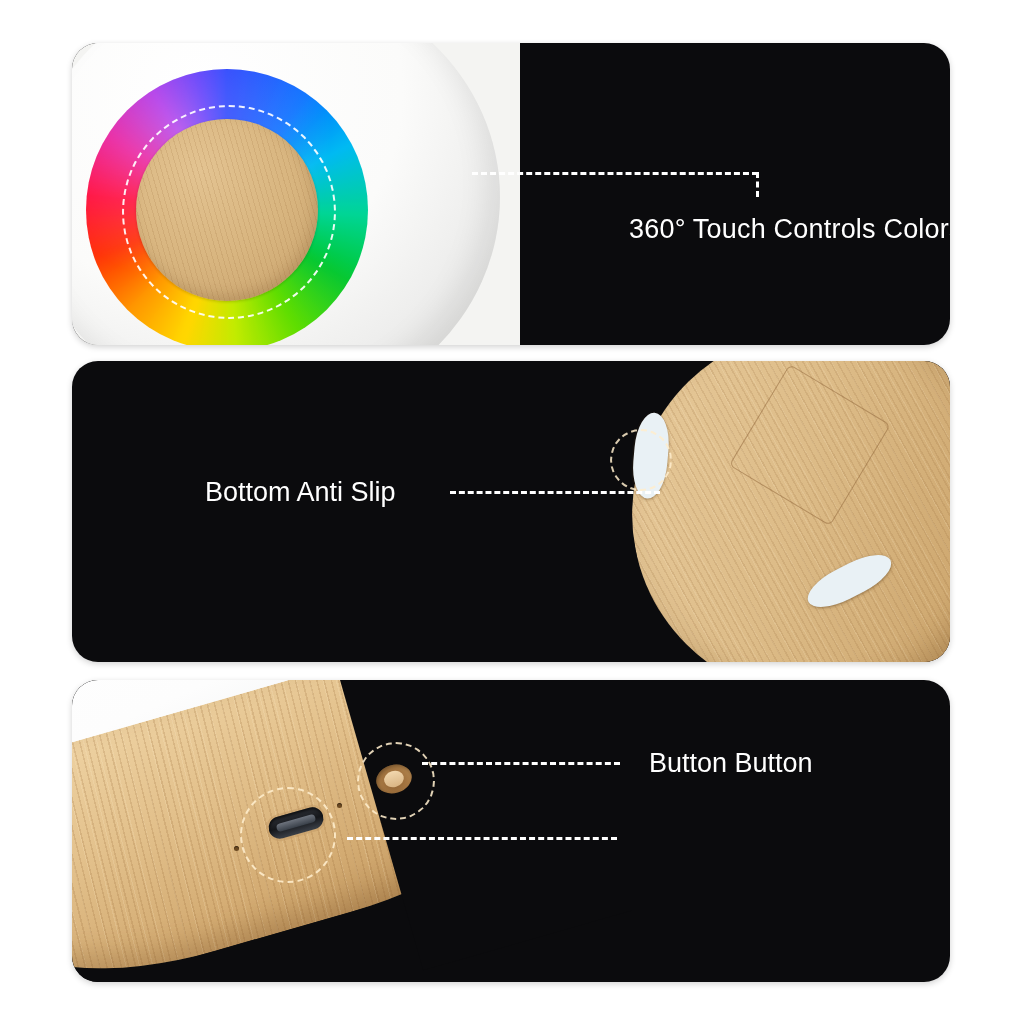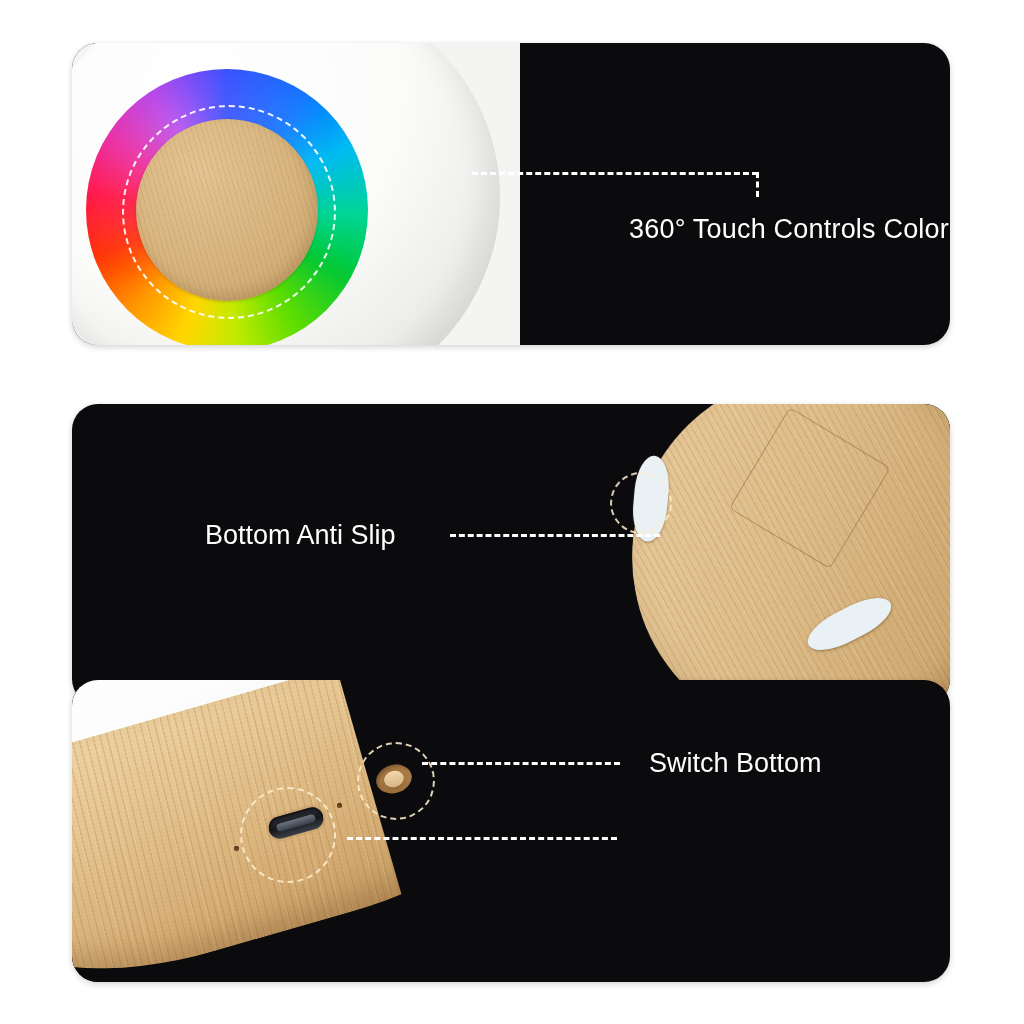--- a/index.html
+++ b/index.html
@@ -25,21 +25,21 @@
 
   
   .panel {
     position: absolute;
     background: #0b0b0d;
     border-radius: 26px;
     overflow: hidden;
     box-shadow: 0 2px 6px rgba(0,0,0,0.18);
   }
   #panel-1 { left: 72px;  top: 43px;  width: 878px; height: 302px; }
-  #panel-2 { left: 72px;  top: 361px; width: 878px; height: 301px; margin-top: 43px; }
+  #panel-2 { left: 72px;  top: 361px; width: 878px; height: 301px; }
   #panel-3 { left: 72px;  top: 680px; width: 878px; height: 302px; }
 
   
   .p1-photo {
     position: absolute;
     left: 0; top: 0;
     width: 448px; height: 302px;
     background: #f4f4f2;
     overflow: hidden;
   }
@@ -404,16 +404,16 @@
     </div>
     <div class="micro-dot dot-1" style="left:265px; top:123px;"></div>
     <div class="micro-dot dot-2" style="left:162px; top:166px;"></div>
 
     <div class="p3-dash-circle-usb" style="left:168px; top:107px;"></div>
     <div class="p3-dash-circle-switch" style="left:285px; top:62px;"></div>
 
     <div class="p3-callout-switch" style="left:350px; top:82px; width:198px;"></div>
     <div class="p3-callout-typec" style="left:275px; top:157px; width:270px;"></div>
 
-    <div class="p3-label-switch" style="left:577px; top:68px;">Switch Bottom</div>
+    <div class="p3-label-switch" style="left:577px; top:68px;">Button Button</div>
   </div>
 
 </div>
 
 </body></html>

